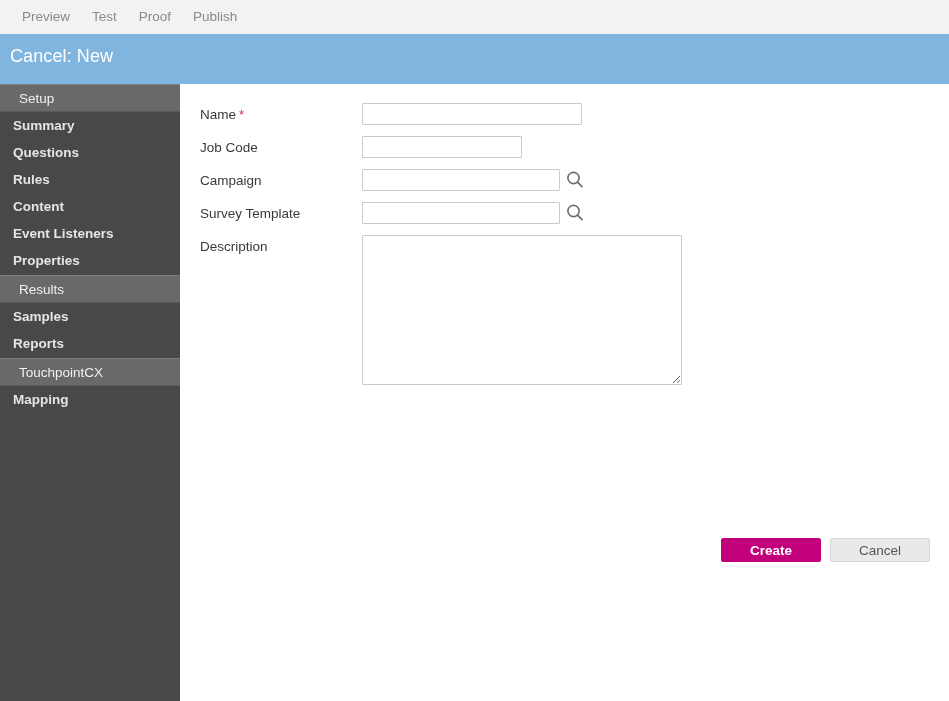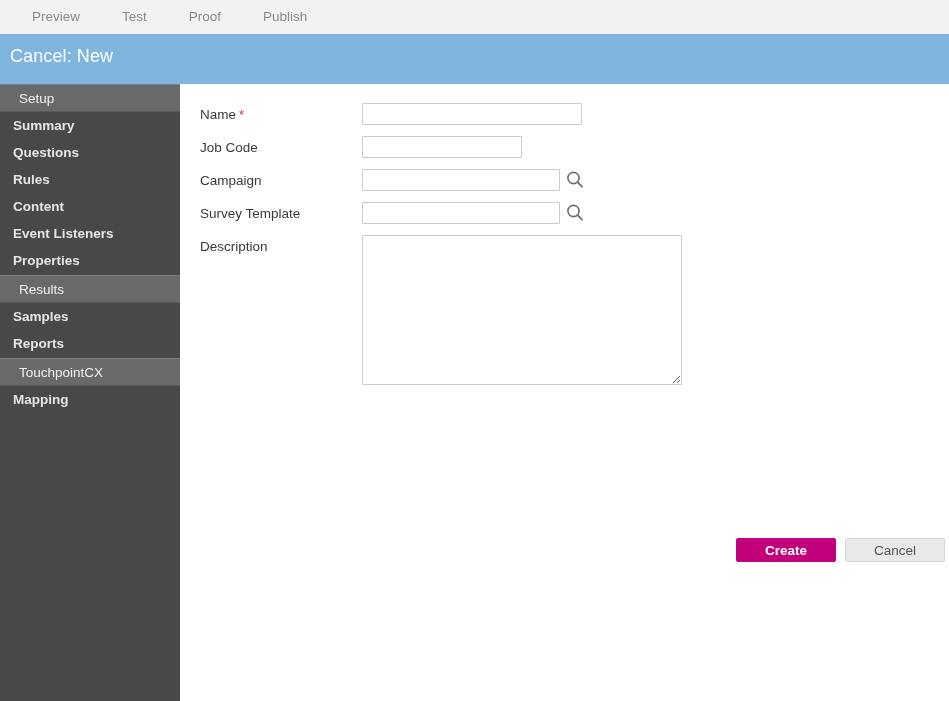--- a/index.html
+++ b/index.html
@@ -17,23 +17,22 @@
 
   
   .toolbar {
     position: absolute;
     top: 0; left: 0;
     width: 949px;
     height: 34px;
     background: #f2f2f2;
     display: flex;
     align-items: center;
-    padding-left: 21px;
-    box-sizing: border-box;
-    gap: 20px;
+    padding-left: 11px;
+    box-sizing: border-box;
   }
   .toolbar-item {
     color: #8a8a8a;
     font-size: 13.5px;
     padding: 0 11px;
     line-height: 34px;
     cursor: pointer;
     white-space: nowrap;
   }
 
@@ -163,21 +162,21 @@
     padding: 3px 4px;
     box-sizing: border-box;
     border-radius: 1px;
     outline: none;
     resize: both;
   }
 
   
   .footer-actions {
     position: absolute;
-    right: 4px;
+    right: 19px;
     bottom: 8px;
     display: flex;
     align-items: flex-end;
   }
   .btn {
     height: 24px;
     font-family: "Liberation Sans", sans-serif;
     font-size: 13.5px;
     border-radius: 2px;
     cursor: pointer;

